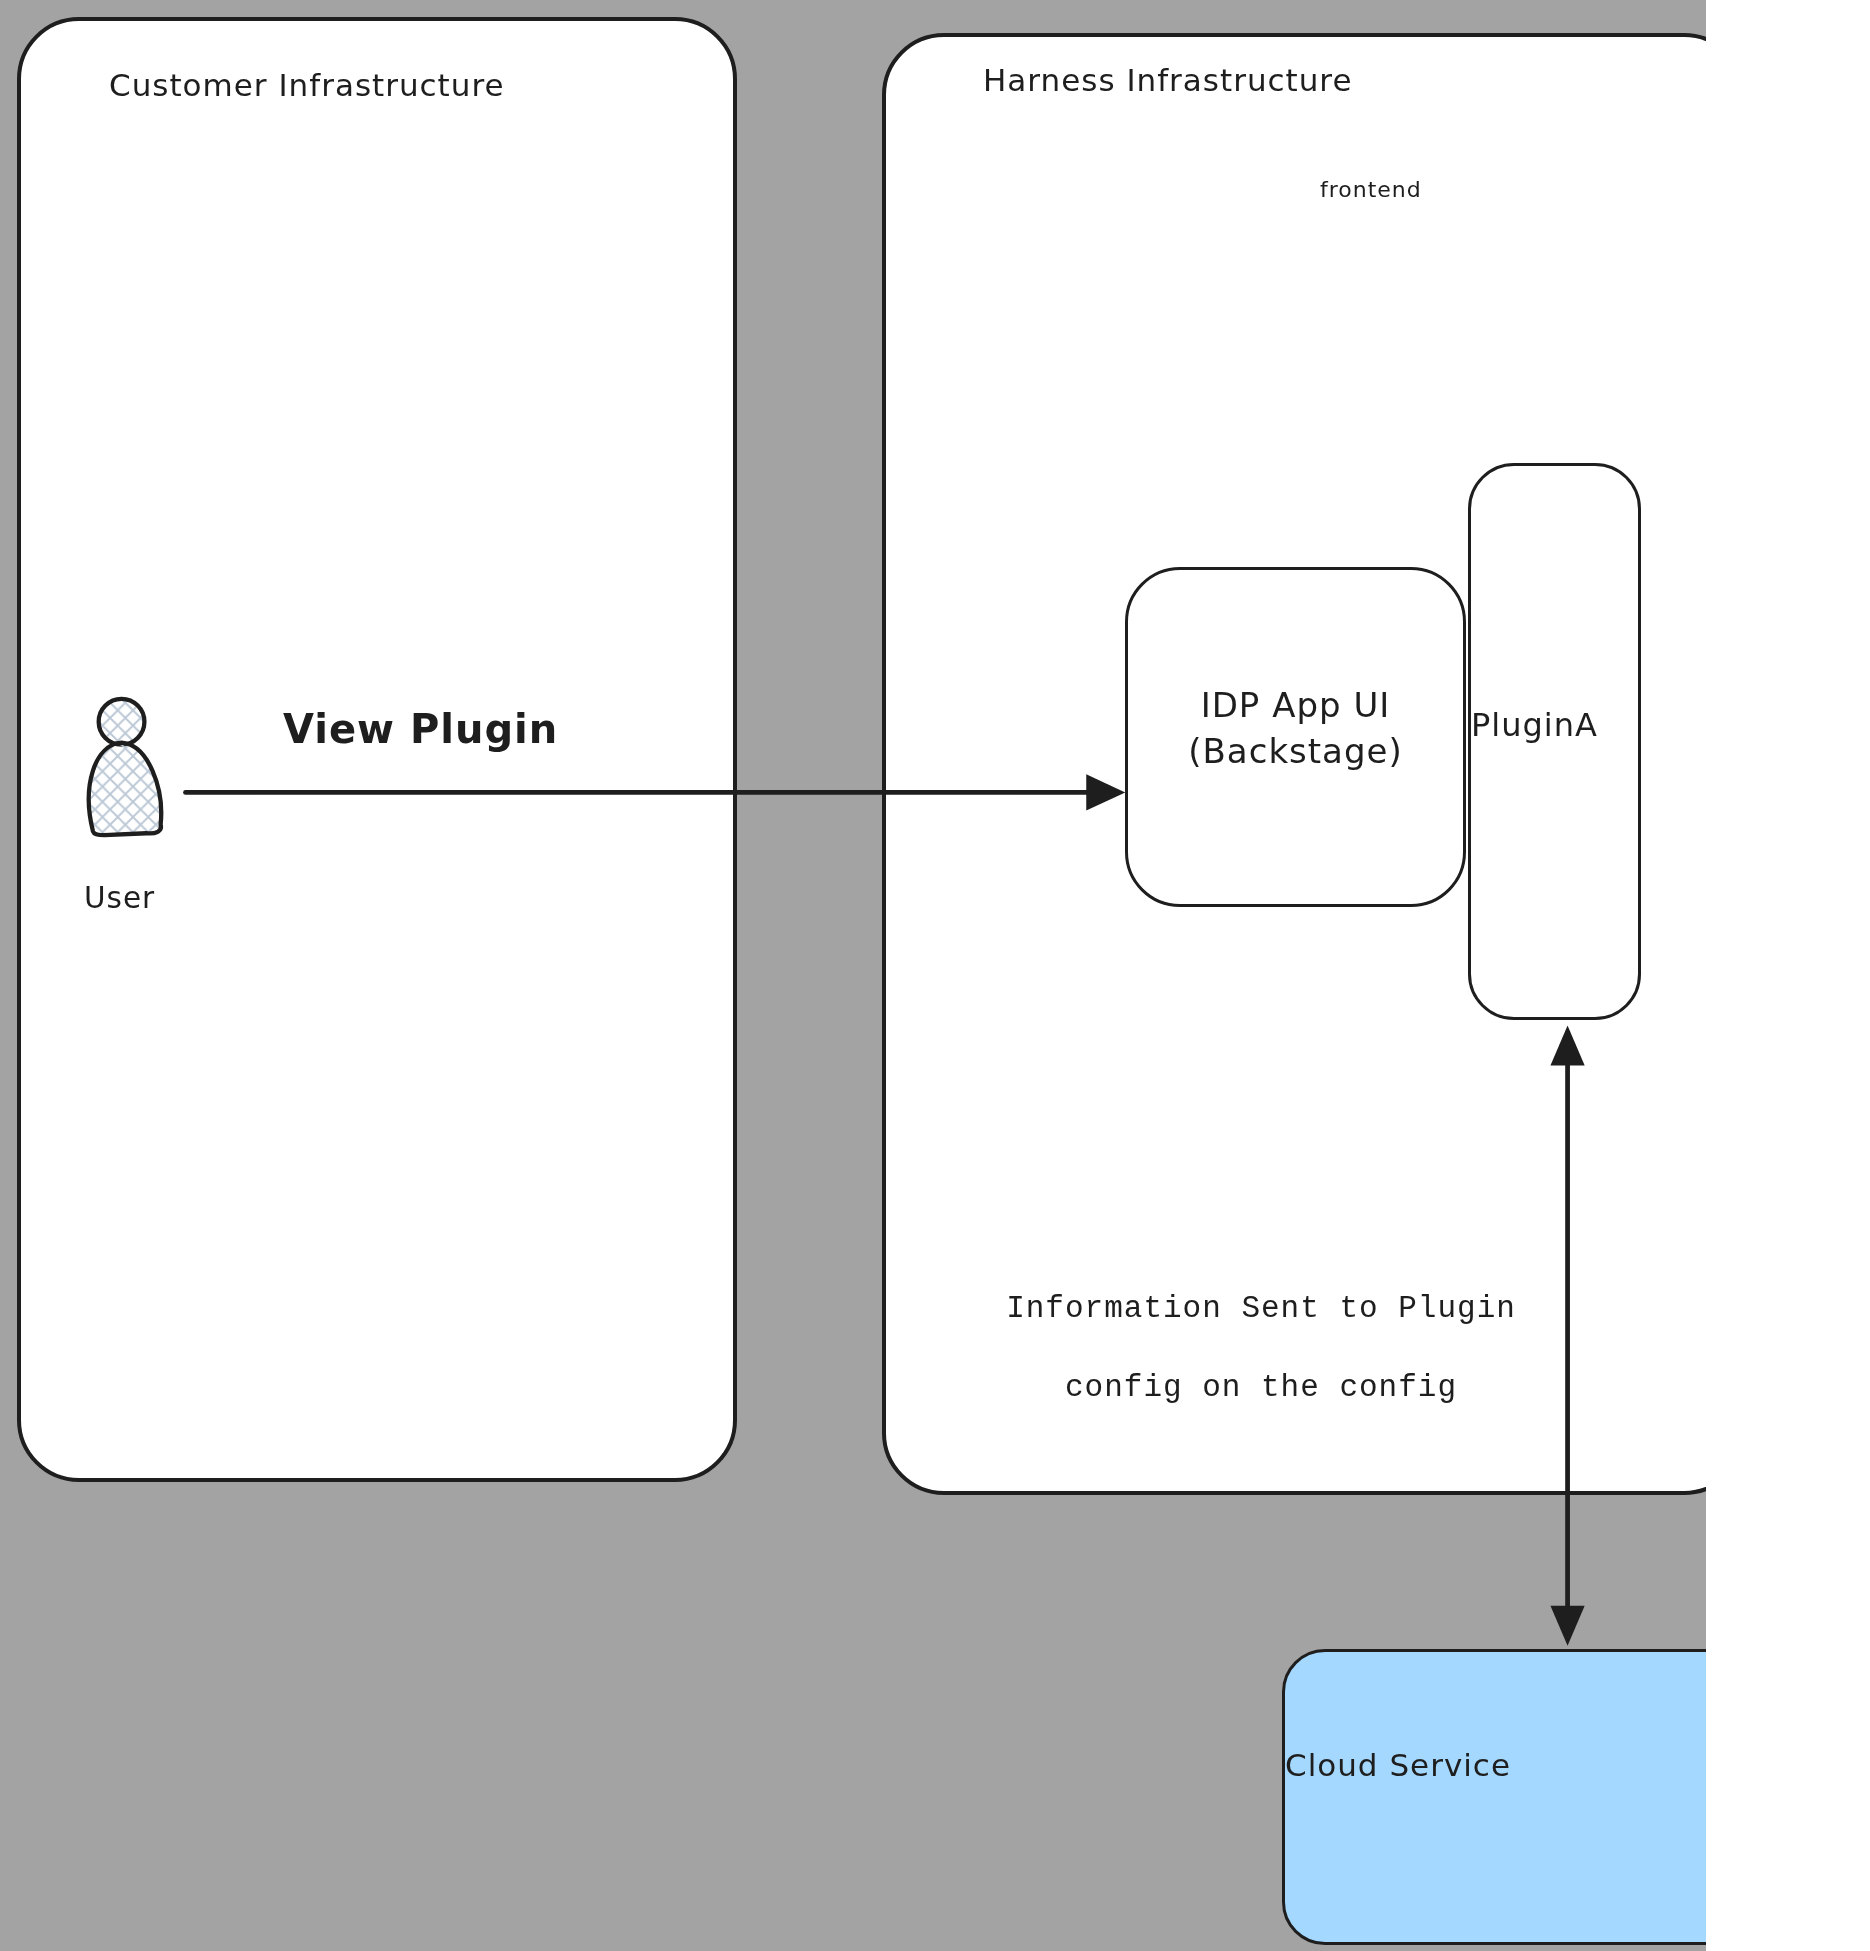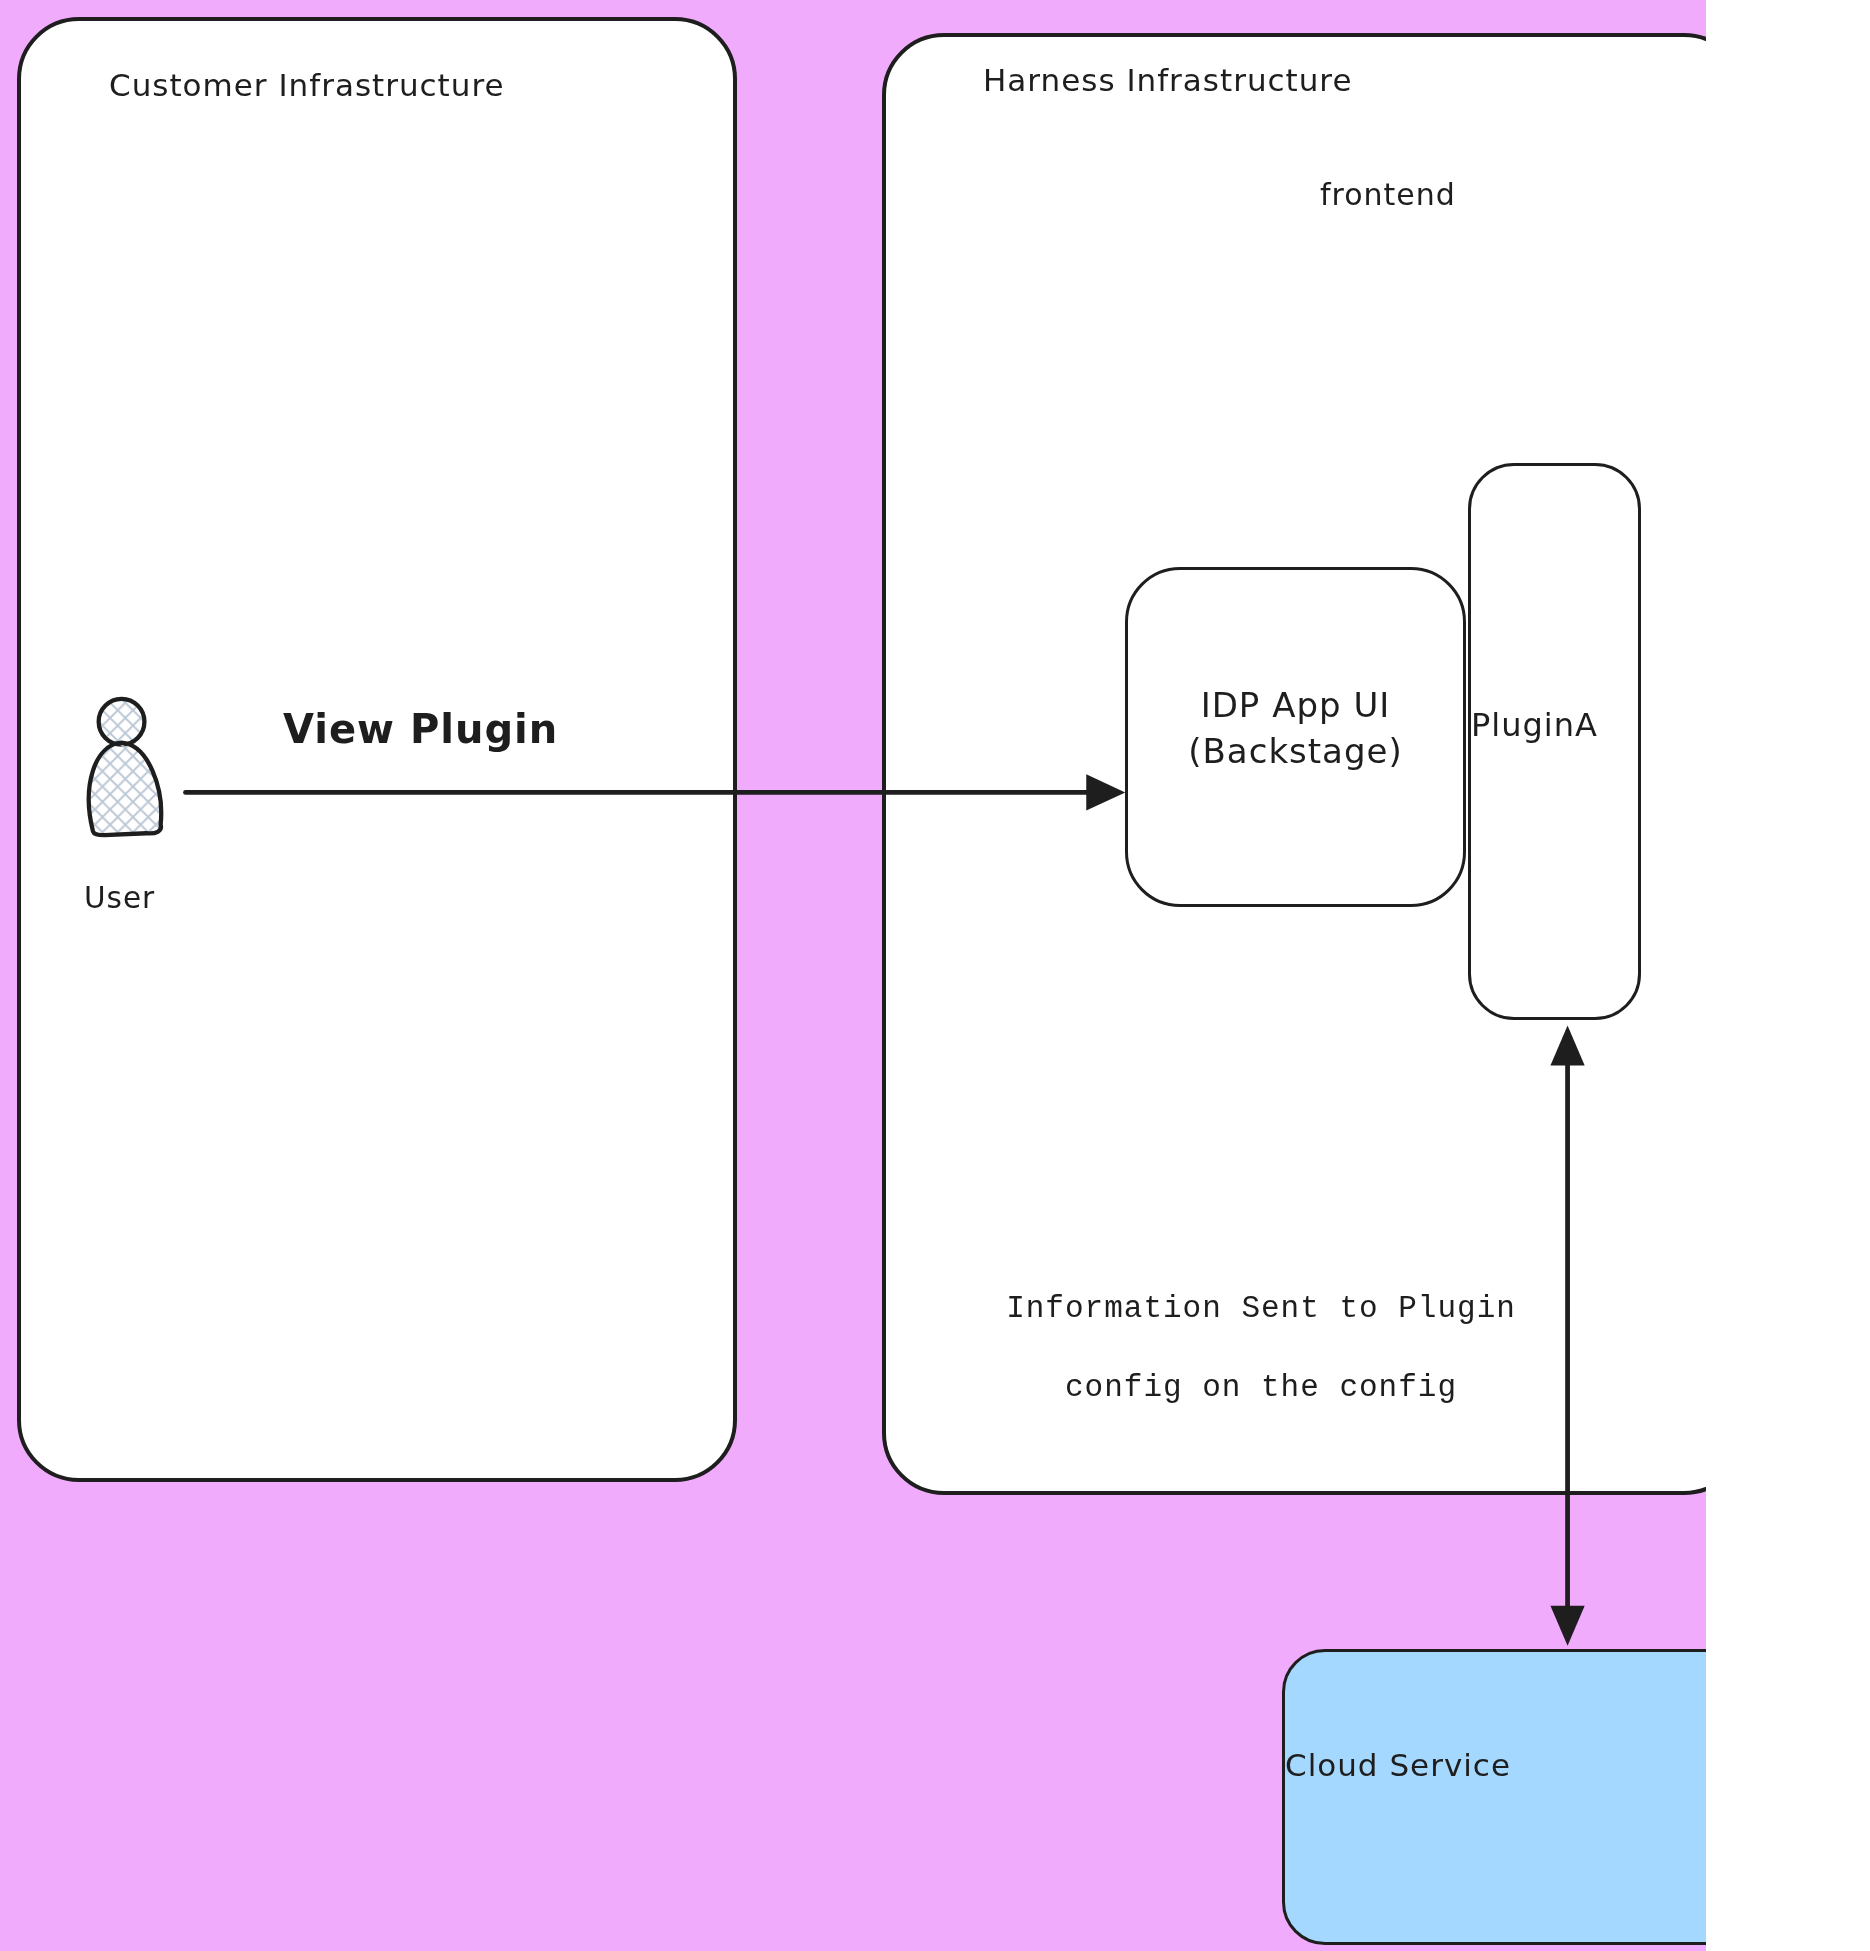--- a/index.html
+++ b/index.html
@@ -1,20 +1,20 @@
 <!DOCTYPE html>
 <html style="font-size:15px"><head>
 <meta charset="utf-8">
 <style>
   html, body { margin: 0; padding: 0; background: #ffffff; }
   .canvas {
     position: relative;
     width: 1706px;
     height: 1952px;
-    background: #f0abfc;
+    background: #a3a3a3;
     font-family: "DejaVu Sans", sans-serif;
     color: #1e1e1e;
     overflow: hidden;
   }
   .box {
     position: absolute;
     background: #ffffff;
     border: 4.8px solid #1e1e1e;
     box-sizing: border-box;
   }
@@ -29,21 +29,21 @@
     font-size: 31px;
     letter-spacing: 1px;
     white-space: nowrap;
   }
   .customer-title { left: 88px; top: 46px; }
   .harness-title  { left: 53px; top: 25px; margin-left: 44px; }
 
   .frontend-label {
     position: absolute;
     left: 434px; top: 140px;
-    font-size: 30px;
+    font-size: 22px;
     letter-spacing: 1px;
   }
 
   .idp-box {
     left: 1125px; top: 567px; width: 341px; height: 340px;
     border-radius: 55px;
     z-index: 2;
   }
   .idp-text {
     position: absolute;

